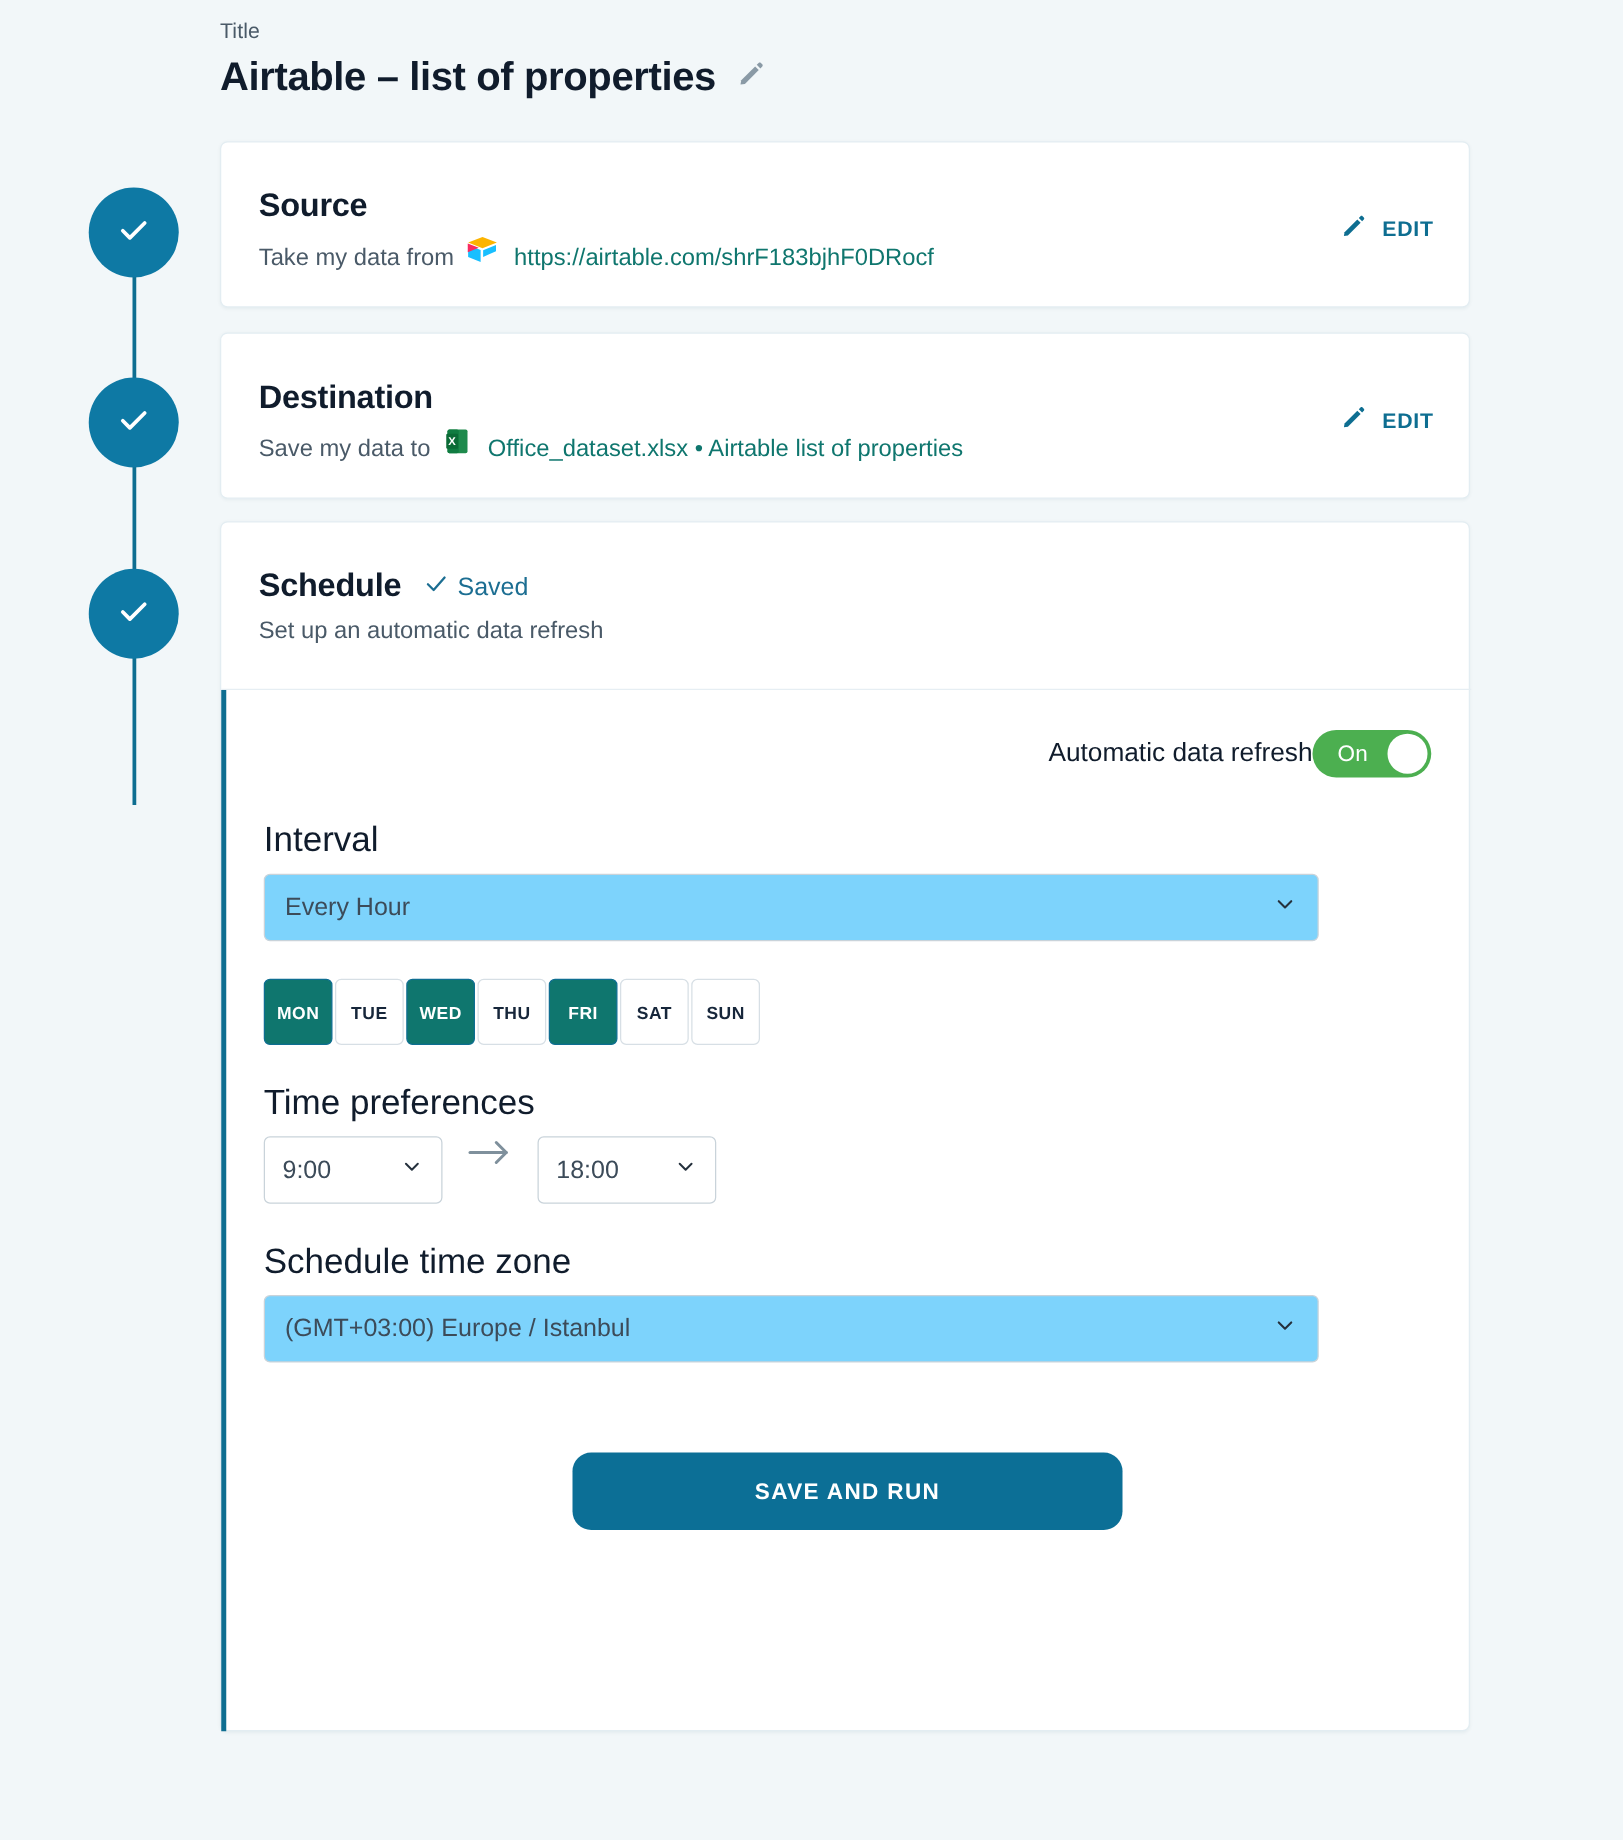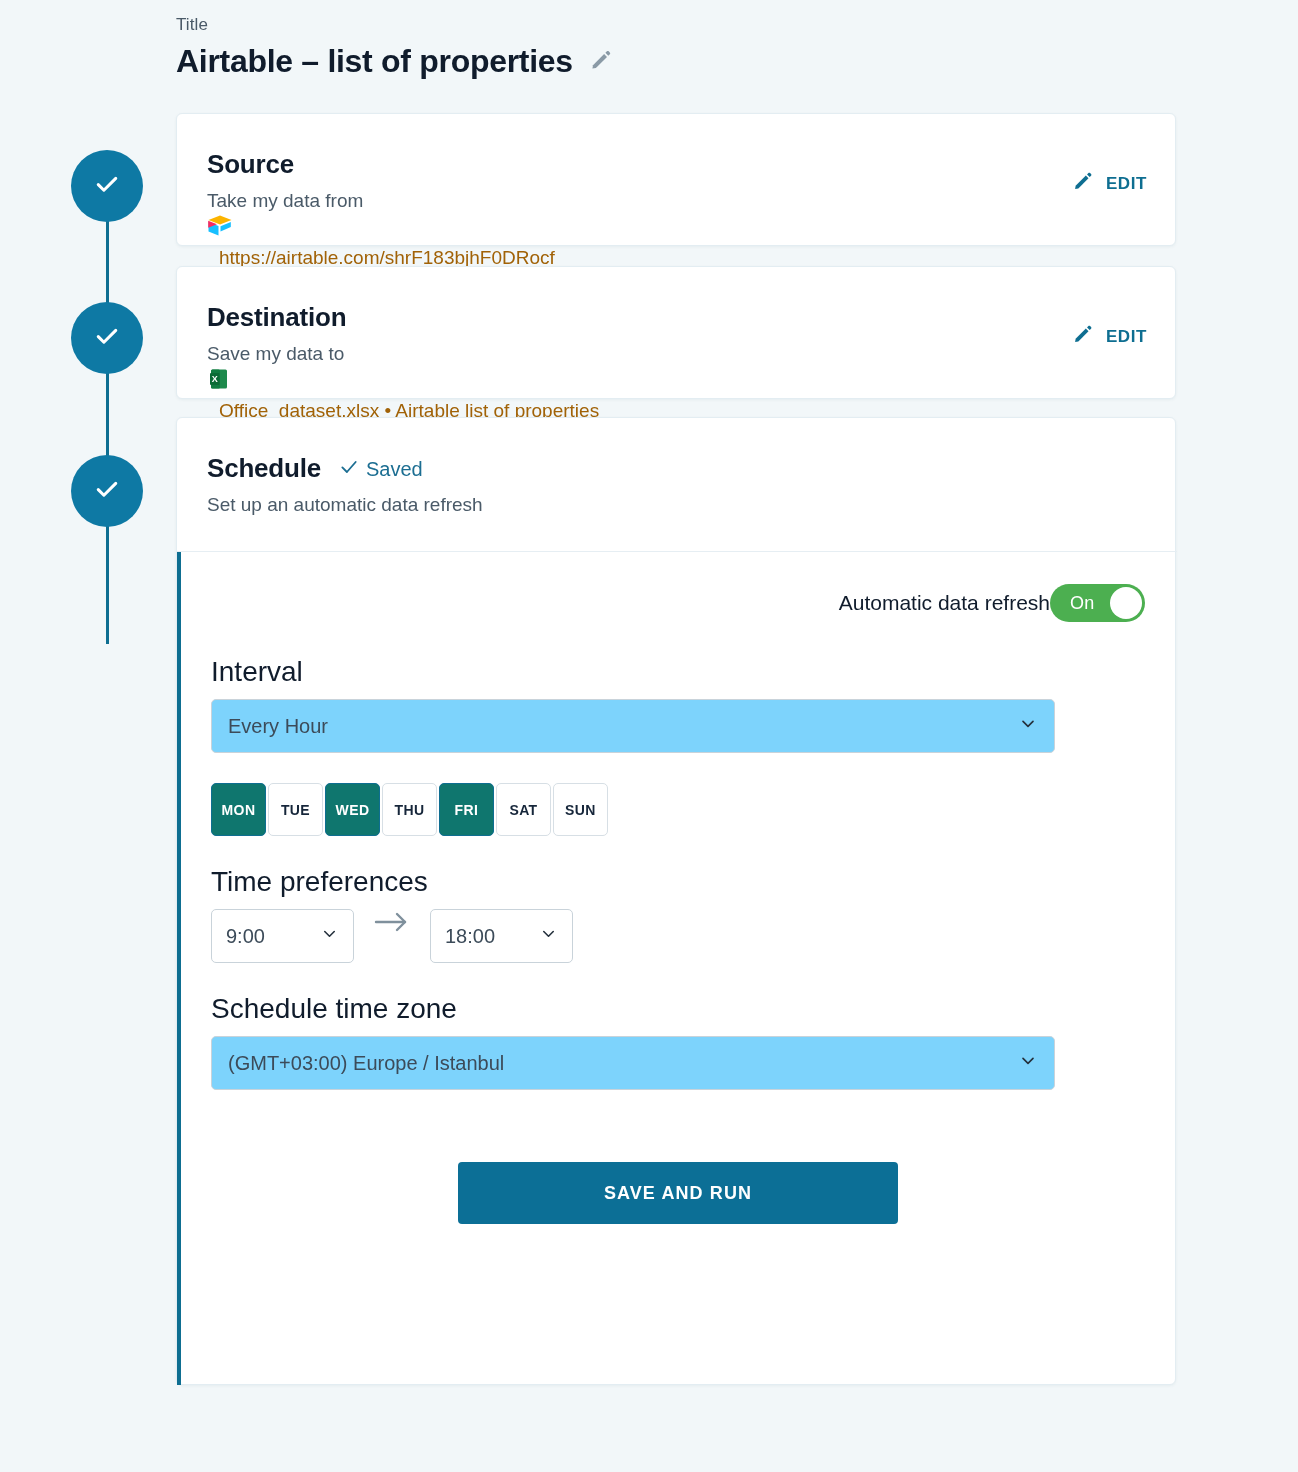--- a/index.html
+++ b/index.html
@@ -103,26 +103,25 @@
     font-weight: bold;
     color: #101c2c;
     letter-spacing: -.2px;
     line-height: 32px;
   }
   .card-sub {
     margin-top: 8px;
     font-size: 19px;
     color: #4a5a68;
     display: flex;
-    align-items: flex-start;
+    align-items: flex-end;
     line-height: 26px;
-    flex-direction: column;
   }
   .card-sub .lead { margin-right: 10px; }
-  .card-sub .val  { margin-left: 12px; color: #a16207; }
+  .card-sub .val  { margin-left: 12px; color: #0f766e; }
 
   .edit-link {
     position: absolute;
     right: 28px;
     top: 56px;
     display: flex;
     align-items: center;
     gap: 12px;
     color: #0e6e91;
     font-size: 17px;
@@ -288,21 +287,21 @@
   .save-wrap {
     margin-top: 72px;
     display: flex;
     justify-content: center;
   }
   .save-btn {
     width: 440px;
     height: 62px;
     background: #0c6f96;
     border: none;
-    border-radius: 4px;
+    border-radius: 15px;
     color: #fff;
     font-size: 18px;
     font-weight: bold;
     letter-spacing: 1.1px;
     font-family: "Liberation Sans", sans-serif;
     cursor: pointer;
   }
 </style>
 </head>
 <body>

